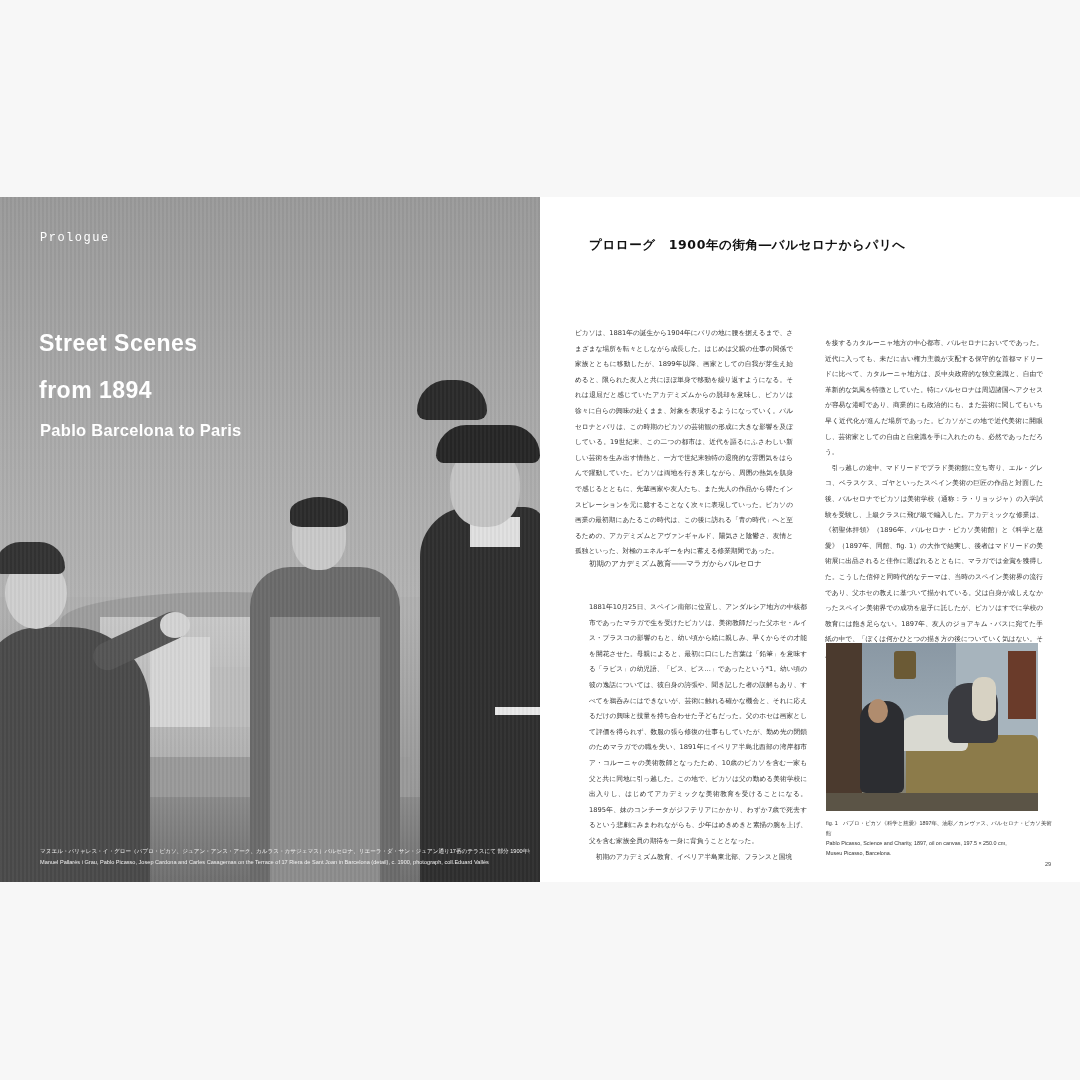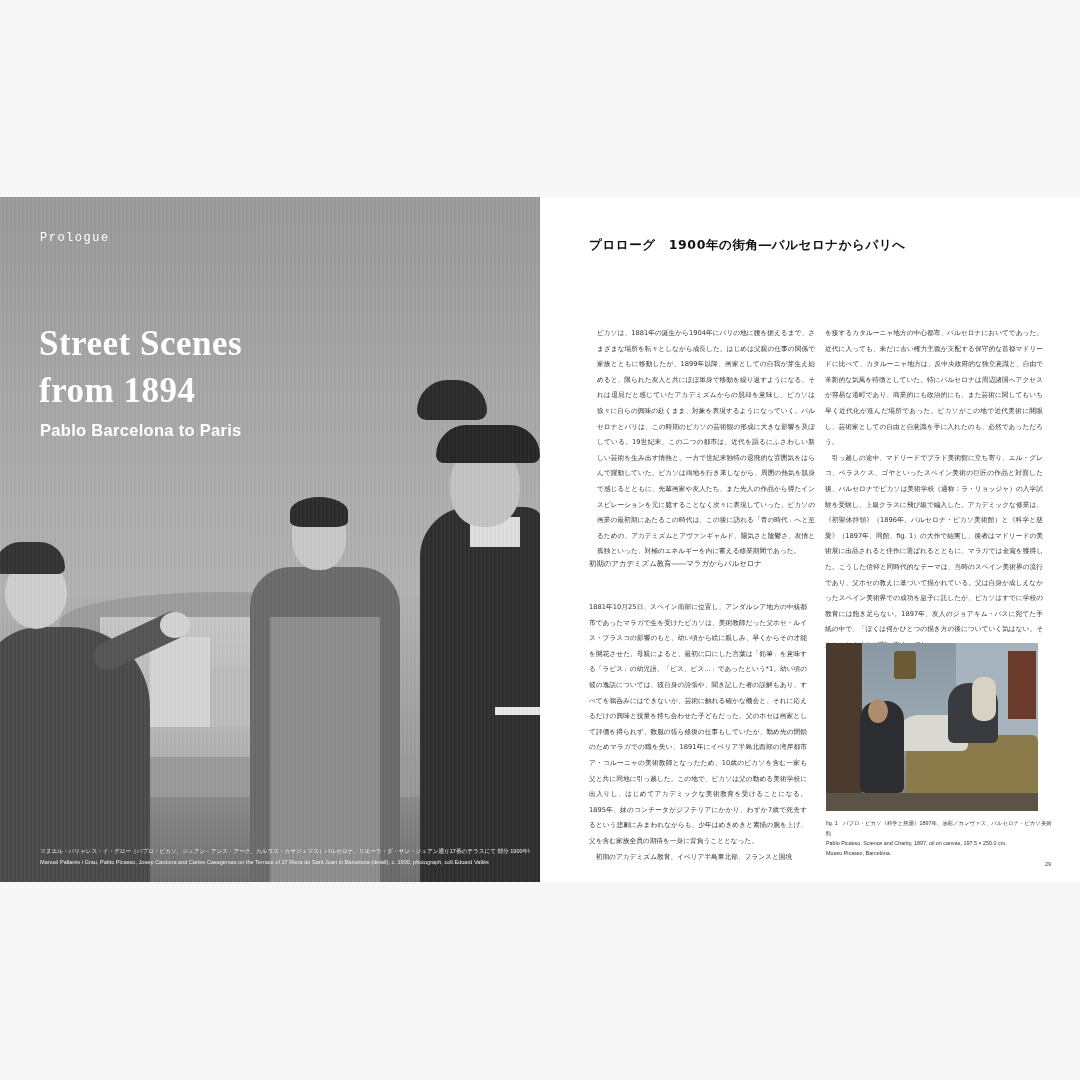--- a/index.html
+++ b/index.html
@@ -48,22 +48,22 @@
   .man3-cuff { left: 495px; top: 510px; width: 45px; height: 8px; background: #e8e8e8; }
   .grain { position: absolute; inset: 0;
     background: repeating-linear-gradient(90deg, rgba(255,255,255,0.03) 0 2px, rgba(0,0,0,0.03) 2px 4px); }
 
   .prologue-label {
     position: absolute; left: 40px; top: 34px; color: #fff;
     font-family: Liberation Mono, monospace; font-size: 12px; letter-spacing: 1.5px;
   }
   .hero-title {
     position: absolute; left: 39px; top: 123px; color: #fff;
-    font-family: Liberation Serif, serif; font-weight: bold;
-    font-size: 35px; line-height: 47px; letter-spacing: 0.5px;
+    font-family: Liberation Sans, sans-serif; font-weight: bold;
+    font-size: 23px; line-height: 47px; letter-spacing: 0.5px;
   }
   .hero-sub {
     position: absolute; left: 40px; top: 224px; color: #fff;
     font-family: "Liberation Sans", sans-serif; font-weight: bold;
     font-size: 16.5px; letter-spacing: 0.3px;
   }
   .photo-credit {
     position: absolute; left: 40px; top: 649px; width: 490px; color: #f0f0f0;
     font-family: "Liberation Sans", sans-serif; font-size: 5.6px; line-height: 11px;
     white-space: nowrap; overflow: hidden;
@@ -80,22 +80,22 @@
     position: absolute; left: 49px; top: 64px;
     font-family: "Liberation Sans", sans-serif; font-weight: bold; font-size: 12px; color: #111;
   }
   .col {
     position: absolute; width: 218px;
     font-family: "DejaVu Sans", sans-serif; font-size: 6.7px; line-height: 15.6px; color: #333;
     text-align: justify;
   }
   .col p { margin: 0; }
   .col .indent { text-indent: 1em; }
-  .col1 { left: 57px; top: 129px; }
-  .col2 { left: 285px; top: 129px; }
+  .col1 { left: 35px; top: 129px; }
+  .col2 { left: 285px; top: 139px; }
   .subhead {
     position: absolute; left: 49px; top: 362px;
     font-family: "DejaVu Sans", sans-serif; font-size: 7.4px; color: #333;
   }
   .col1b { left: 49px; top: 403px; }
   .painting {
     position: absolute; left: 286px; top: 446px; width: 212px; height: 168px; overflow: hidden;
     background: linear-gradient(180deg, #8a98a4 0%, #9aa8b2 50%, #7d7560 100%);
   }
   .painting .wall-r { position:absolute; left:130px; top:0; width:82px; height:168px; background:#a7b4bd; }

